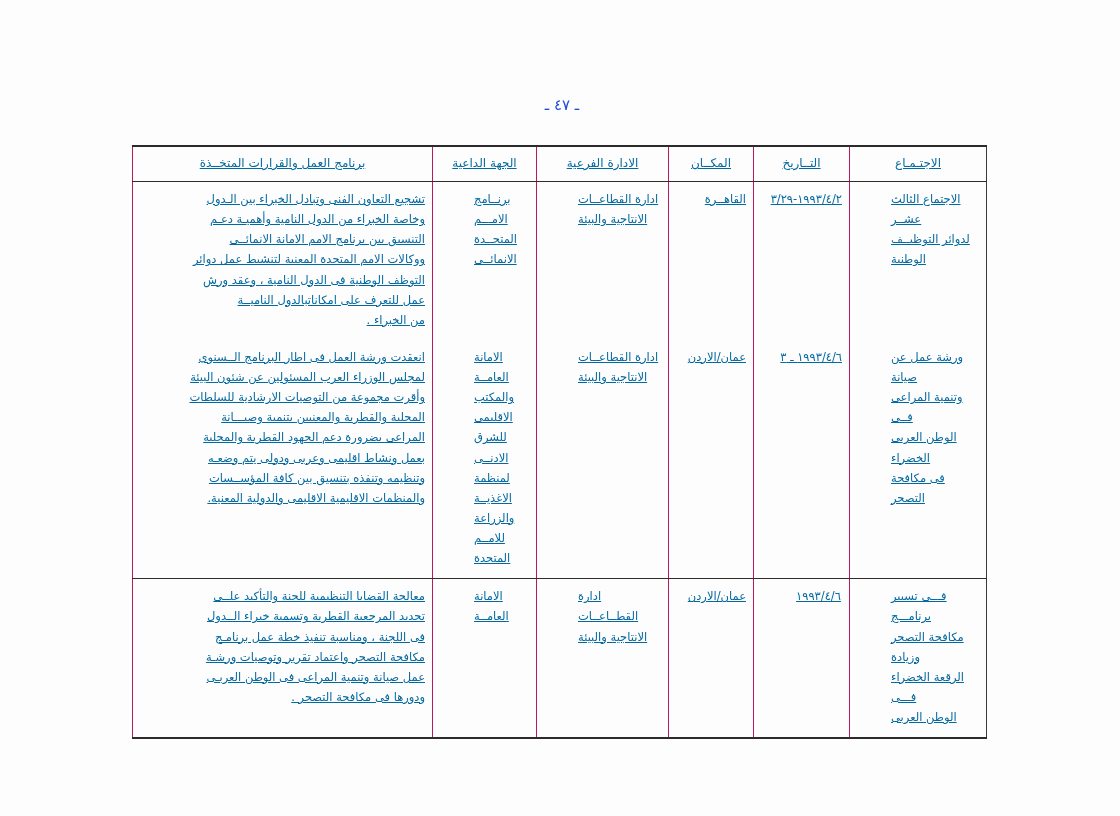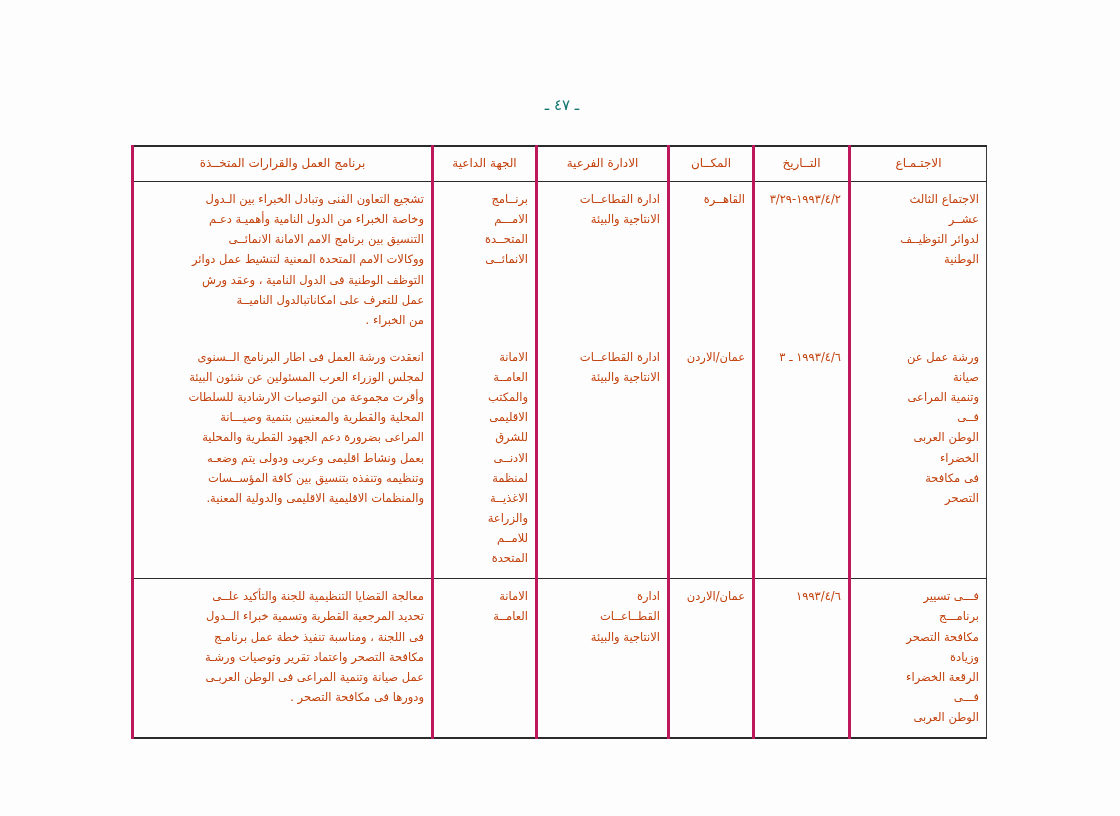--- a/index.html
+++ b/index.html
@@ -21,42 +21,43 @@
     background: #fdfdfd;
   }
   .page-number {
     position: absolute;
     top: 96px;
     left: 4px;
     right: 0;
     text-align: center;
     font-size: 15px;
     letter-spacing: 2px;
-    color: #0f766e;
+    color: #1d4ed8;
   }
   .table-wrap {
     position: absolute;
     top: 145px;
     left: 133px;
     width: 854px;
   }
   table.doc-table {
     border-collapse: collapse;
     width: 100%;
     table-layout: fixed;
     direction: rtl;
   }
   table.doc-table td, table.doc-table th {
-    border-left: 3px solid #be185d;
+    border-left: 1px solid #be185d;
     border-right: 1px solid #3a3a3a;
     vertical-align: top;
     padding: 7px 7px 10px 7px;
     font-size: 11.5px;
     line-height: 1.75;
-    color: #c2410c;
+    color: #0369a1;
+    text-decoration: underline;
   }
   table.doc-table tr.header-row th {
     border-top: 2px solid #2b2b2b;
     border-bottom: 1.3px solid #2b2b2b;
     text-align: center;
     font-weight: normal;
     font-size: 12px;
     letter-spacing: 1.2px;
     padding: 6px 4px 7px 4px;
     vertical-align: middle;
@@ -73,21 +74,21 @@
   }
   
   col.c-meeting   { width: 137px; }
   col.c-date      { width: 96px; }
   col.c-place     { width: 85px; }
   col.c-subadmin  { width: 132px; }
   col.c-sponsor   { width: 104px; }
   col.c-program   { width: 300px; }
 
   .cell-meeting, .cell-sponsor, .cell-subadmin {
-    text-align: right;
+    text-align: left;
   }
   .cell-date, .cell-place {
     text-align: center;
     white-space: nowrap;
   }
   .cell-program {
     text-align: justify;
     text-align-last: right;
     padding-right: 10px;
     padding-left: 10px;

